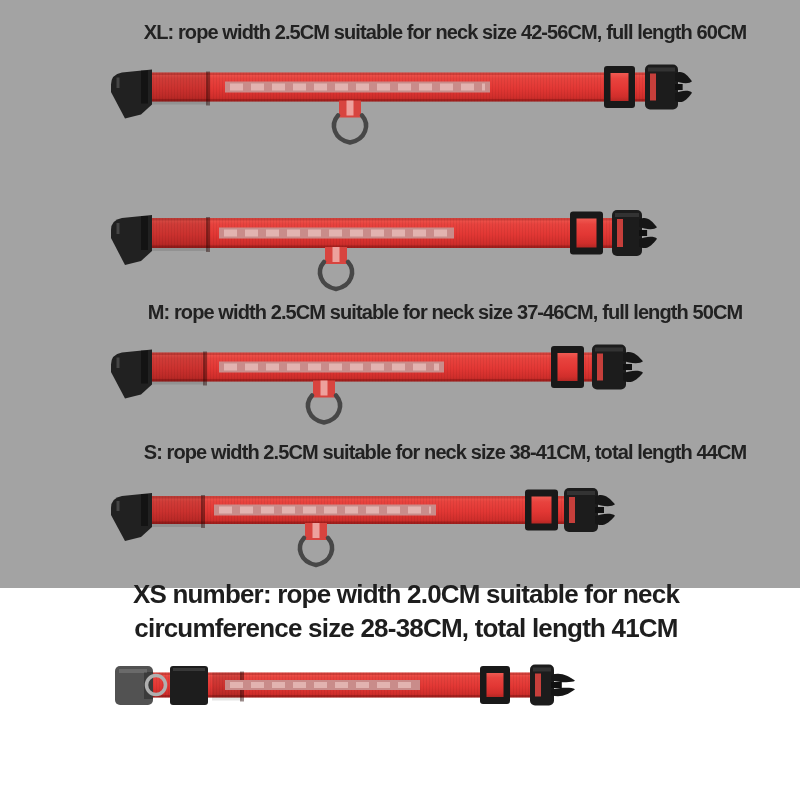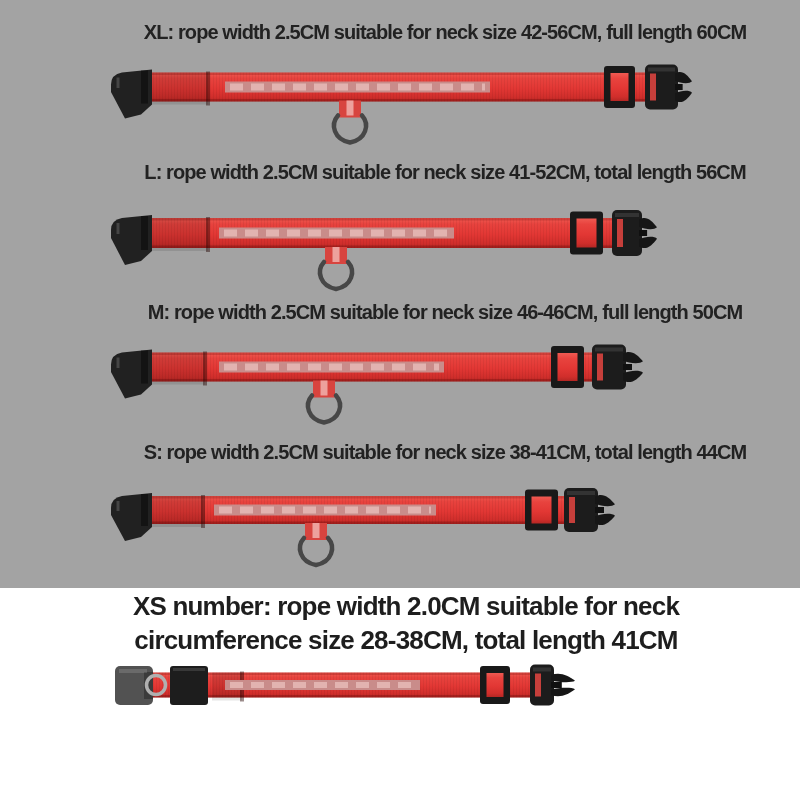--- a/index.html
+++ b/index.html
@@ -6,21 +6,21 @@
   body{width:800px;height:800px;overflow:hidden;}
   .size-chart{position:relative;width:800px;height:588px;font-family:Liberation Sans, sans-serif;background:#a3a3a3;}
   .size-chart svg{position:absolute;left:0;top:0;}
   .lbl{
     position:absolute;left:90px;right:0;text-align:center;
     font-weight:700;font-size:20px;letter-spacing:-0.9px;color:#222222;
     white-space:nowrap;line-height:24px;
   }
   .lbl-xs-wrap{position:absolute;left:12px;right:0;top:577px;text-align:center;}
   .lbl-xs-inner{
-    max-width:660px;margin:12px auto;
+    max-width:660px;margin:0 auto;
     font-weight:700;font-size:26px;line-height:34px;letter-spacing:-0.8px;color:#1e1e1e;
   }
 </style>
 </head>
 <body>
 
 <div class="size-chart">
   <svg id="collars" width="800" height="800" viewBox="0 0 800 800">
       <defs>
         <linearGradient id="redGrad" x1="0" y1="0" x2="0" y2="1">
@@ -178,19 +178,18 @@
                   C 560.6 671.8 567.8 675.5 575 680.8
                   C 571.4 683 559.4 682.5 551 680.4 Z" fill="#161616"></path>
         <path d="M 551 695
                   C 560.6 698.2 567.8 694.5 575 689.2
                   C 571.4 687 559.4 687.5 551 689.6 Z" fill="#161616"></path>
         <rect x="551" y="682" width="10.8" height="6" fill="#101010"></rect>
       </g>
     </svg>
 
   <div class="lbl" style="top:20px">XL: rope width 2.5CM suitable for neck size 42-56CM, full length 60CM</div>
-  <div class="lbl" style="top:160px">L: rope width 2.5CM suitable for neck size 41-52CM, total length 56CM</div>
-  <div class="lbl" style="top:300px">M: rope width 2.5CM suitable for neck size 46-46CM, full length 50CM</div>
+  <div class="lbl" style="top:300px">M: rope width 2.5CM suitable for neck size 37-46CM, full length 50CM</div>
   <div class="lbl" style="top:440px">S: rope width 2.5CM suitable for neck size 38-41CM, total length 44CM</div>
   <div class="lbl-xs-wrap">
     <div class="lbl-xs-inner">XS number: rope width 2.0CM suitable for neck circumference size 28-38CM, total length 41CM</div>
   </div>
 </div>
 
 </body></html>

